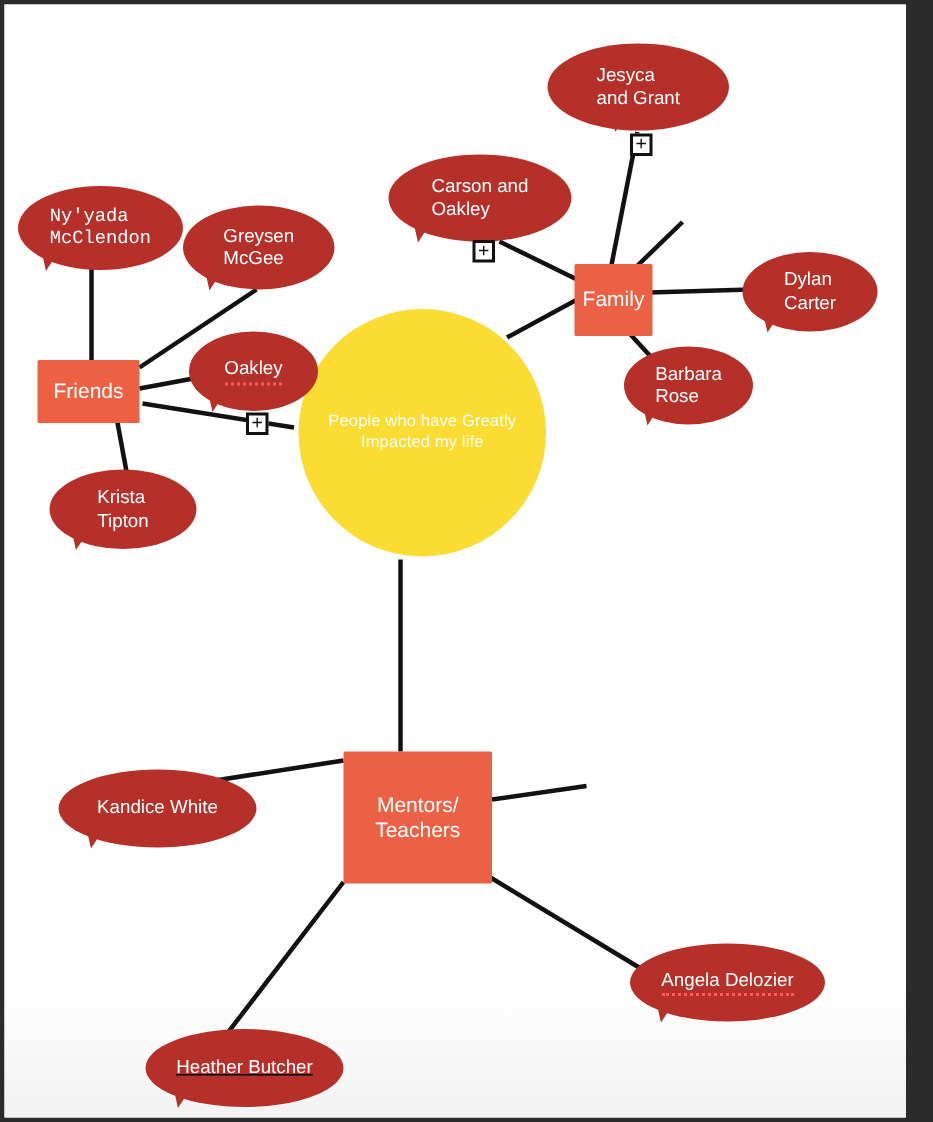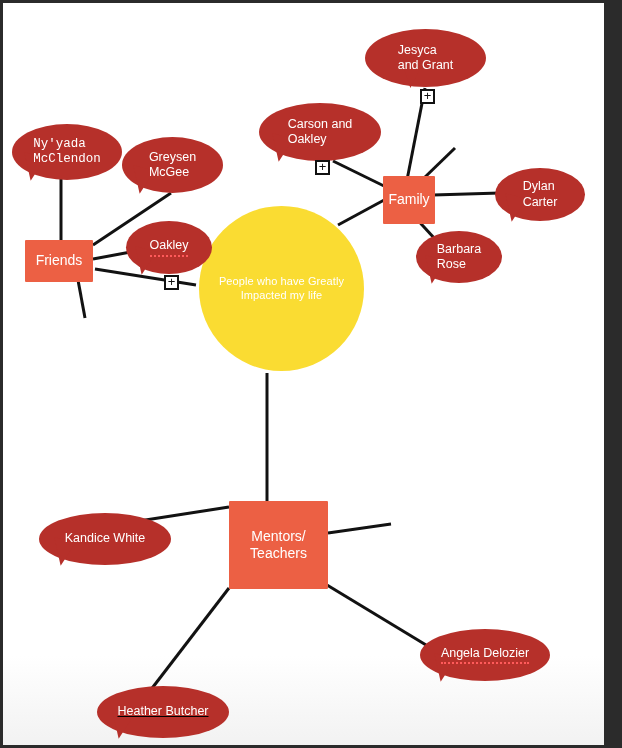--- a/index.html
+++ b/index.html
@@ -218,20 +218,26 @@
 McGee</span>
       </div>
     </div>
 
     <div class="bubble-wrap" style="left:123px; top:218px; width:86px; height:53px;">
       <div class="bubble tail-down-left">
         <span class="txt spell">Oakley</span>
       </div>
     </div>
 
+    <div class="bubble-wrap" style="left:30px; top:310px; width:98px; height:53px;">
+      <div class="bubble tail-down-left">
+        <span class="txt">Krista
+Tipton</span>
+      </div>
+    </div>
 
     <div class="bubble-wrap" style="left:362px; top:26px; width:121px; height:58px;">
       <div class="bubble tail-down-mid">
         <span class="txt">Jesyca
 and Grant</span>
       </div>
     </div>
 
     <div class="bubble-wrap" style="left:256px; top:100px; width:122px; height:58px;">
       <div class="bubble tail-down-left">

